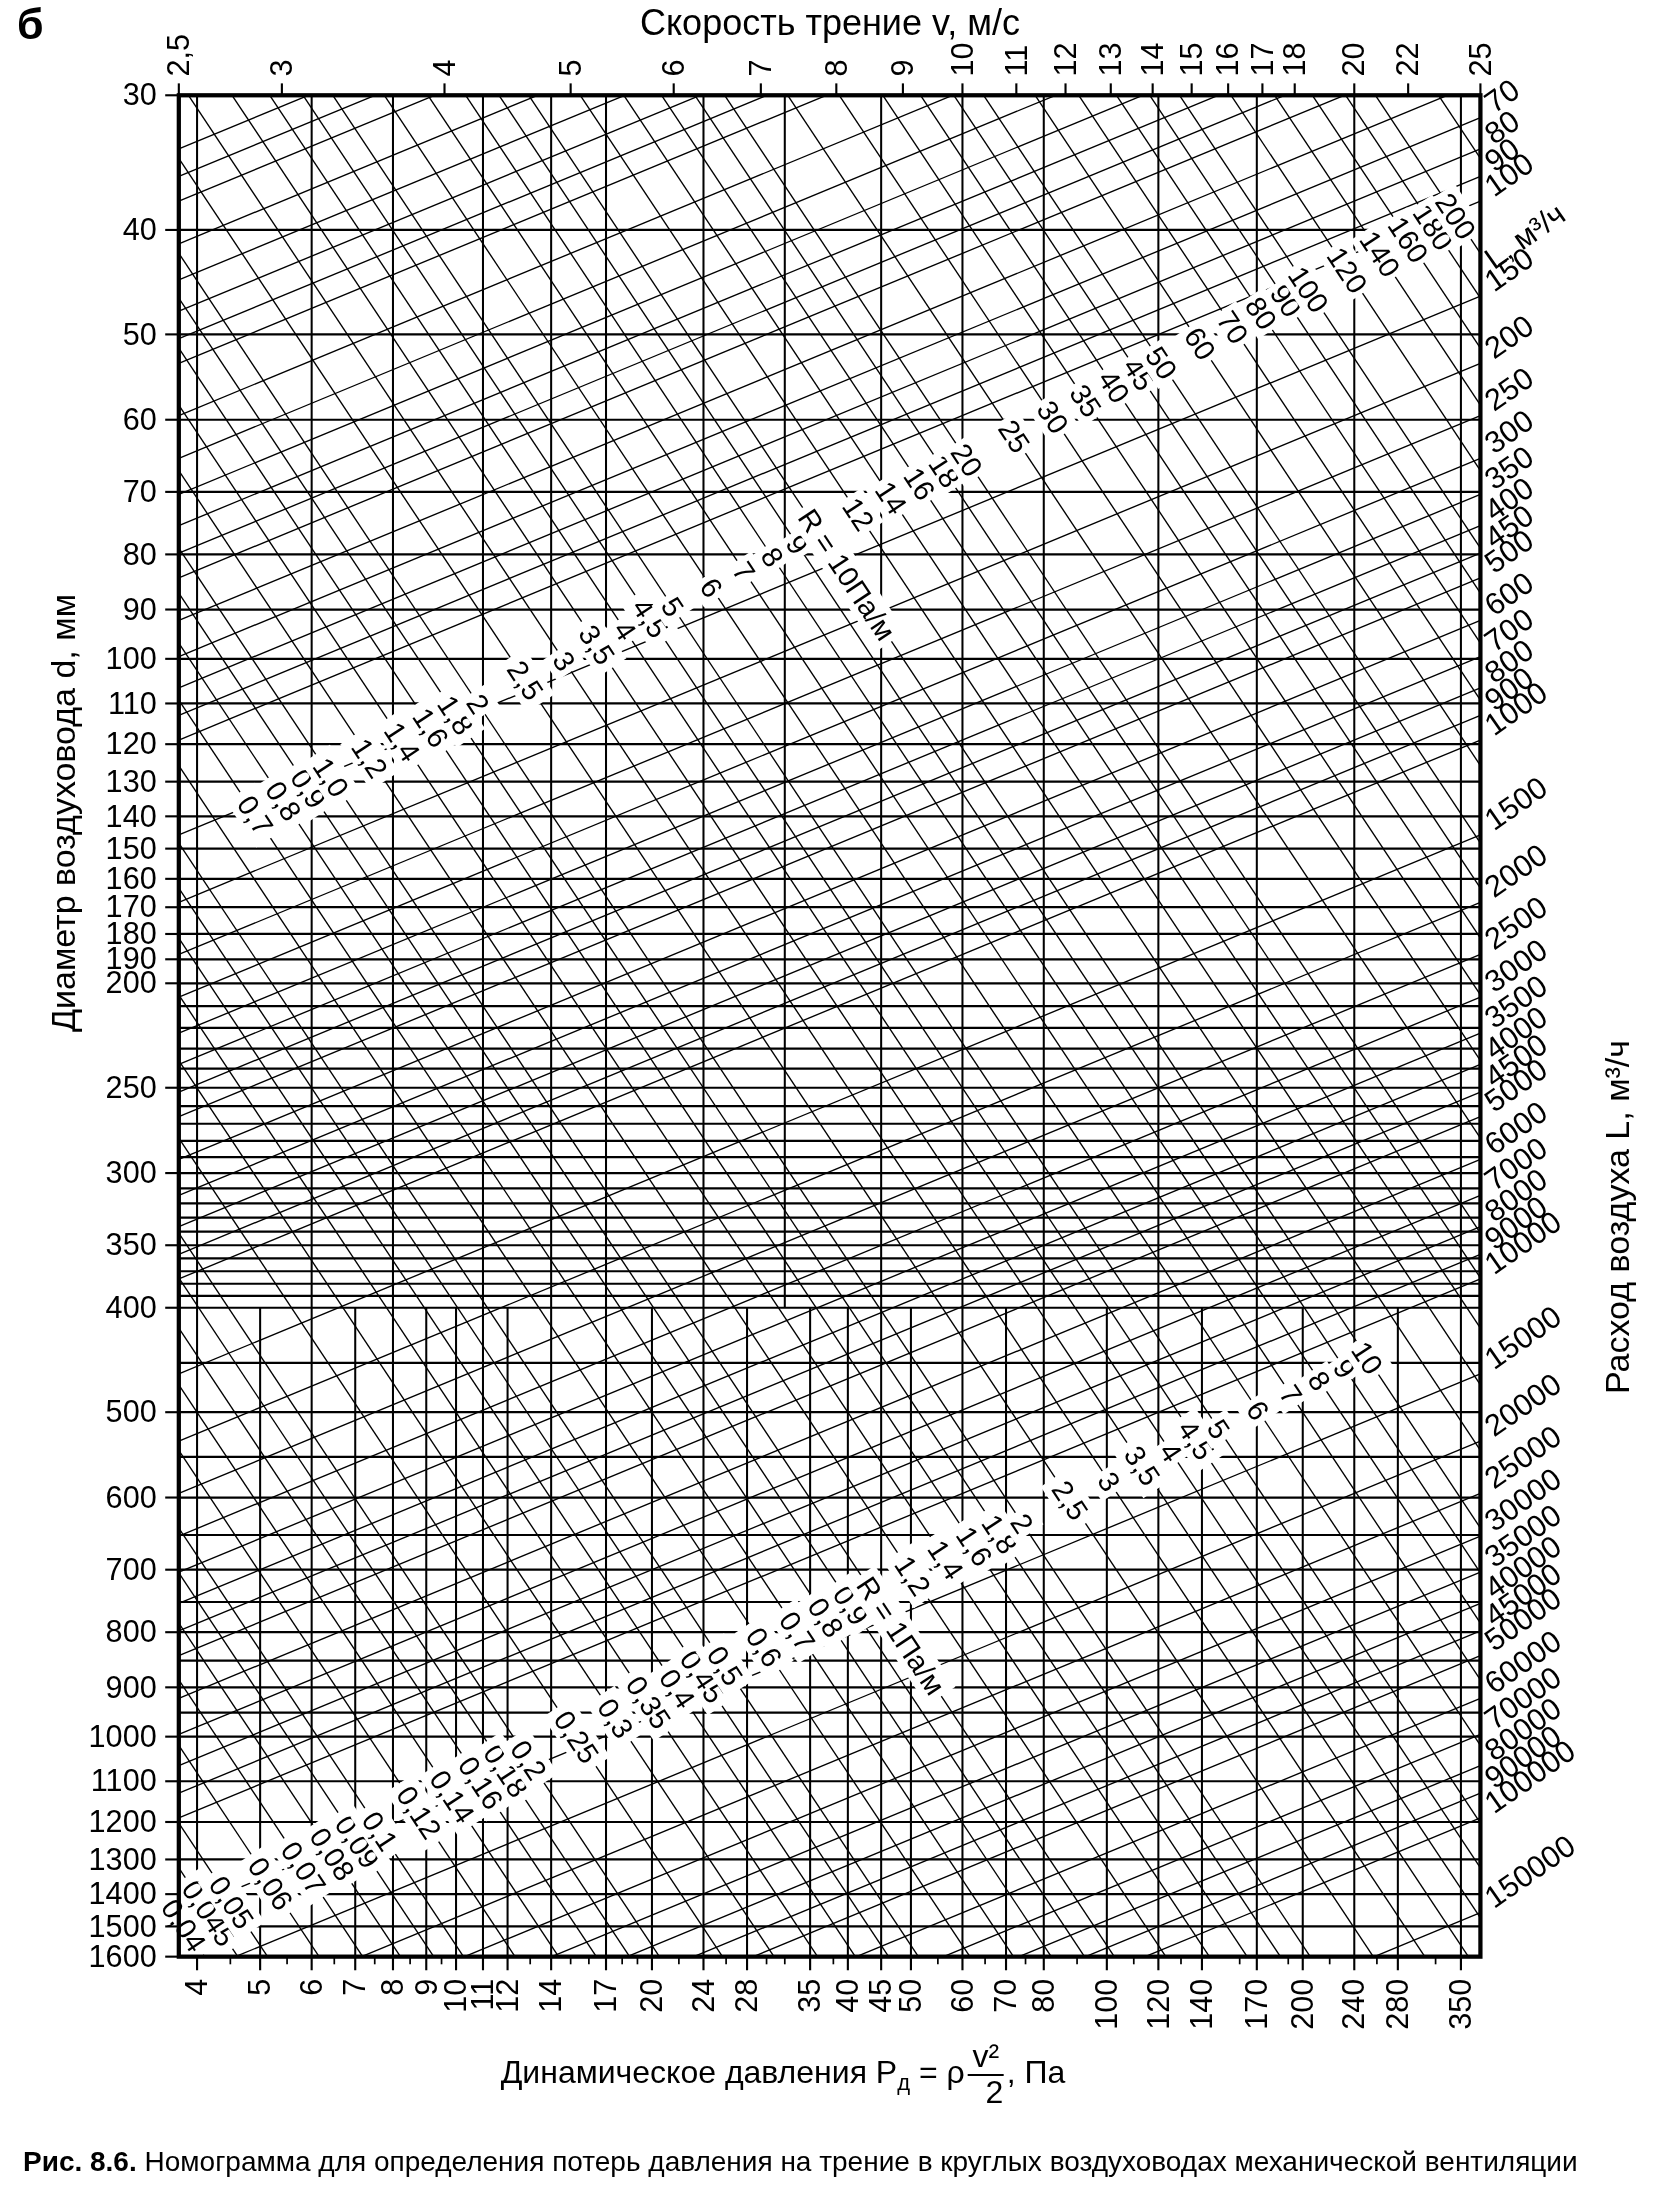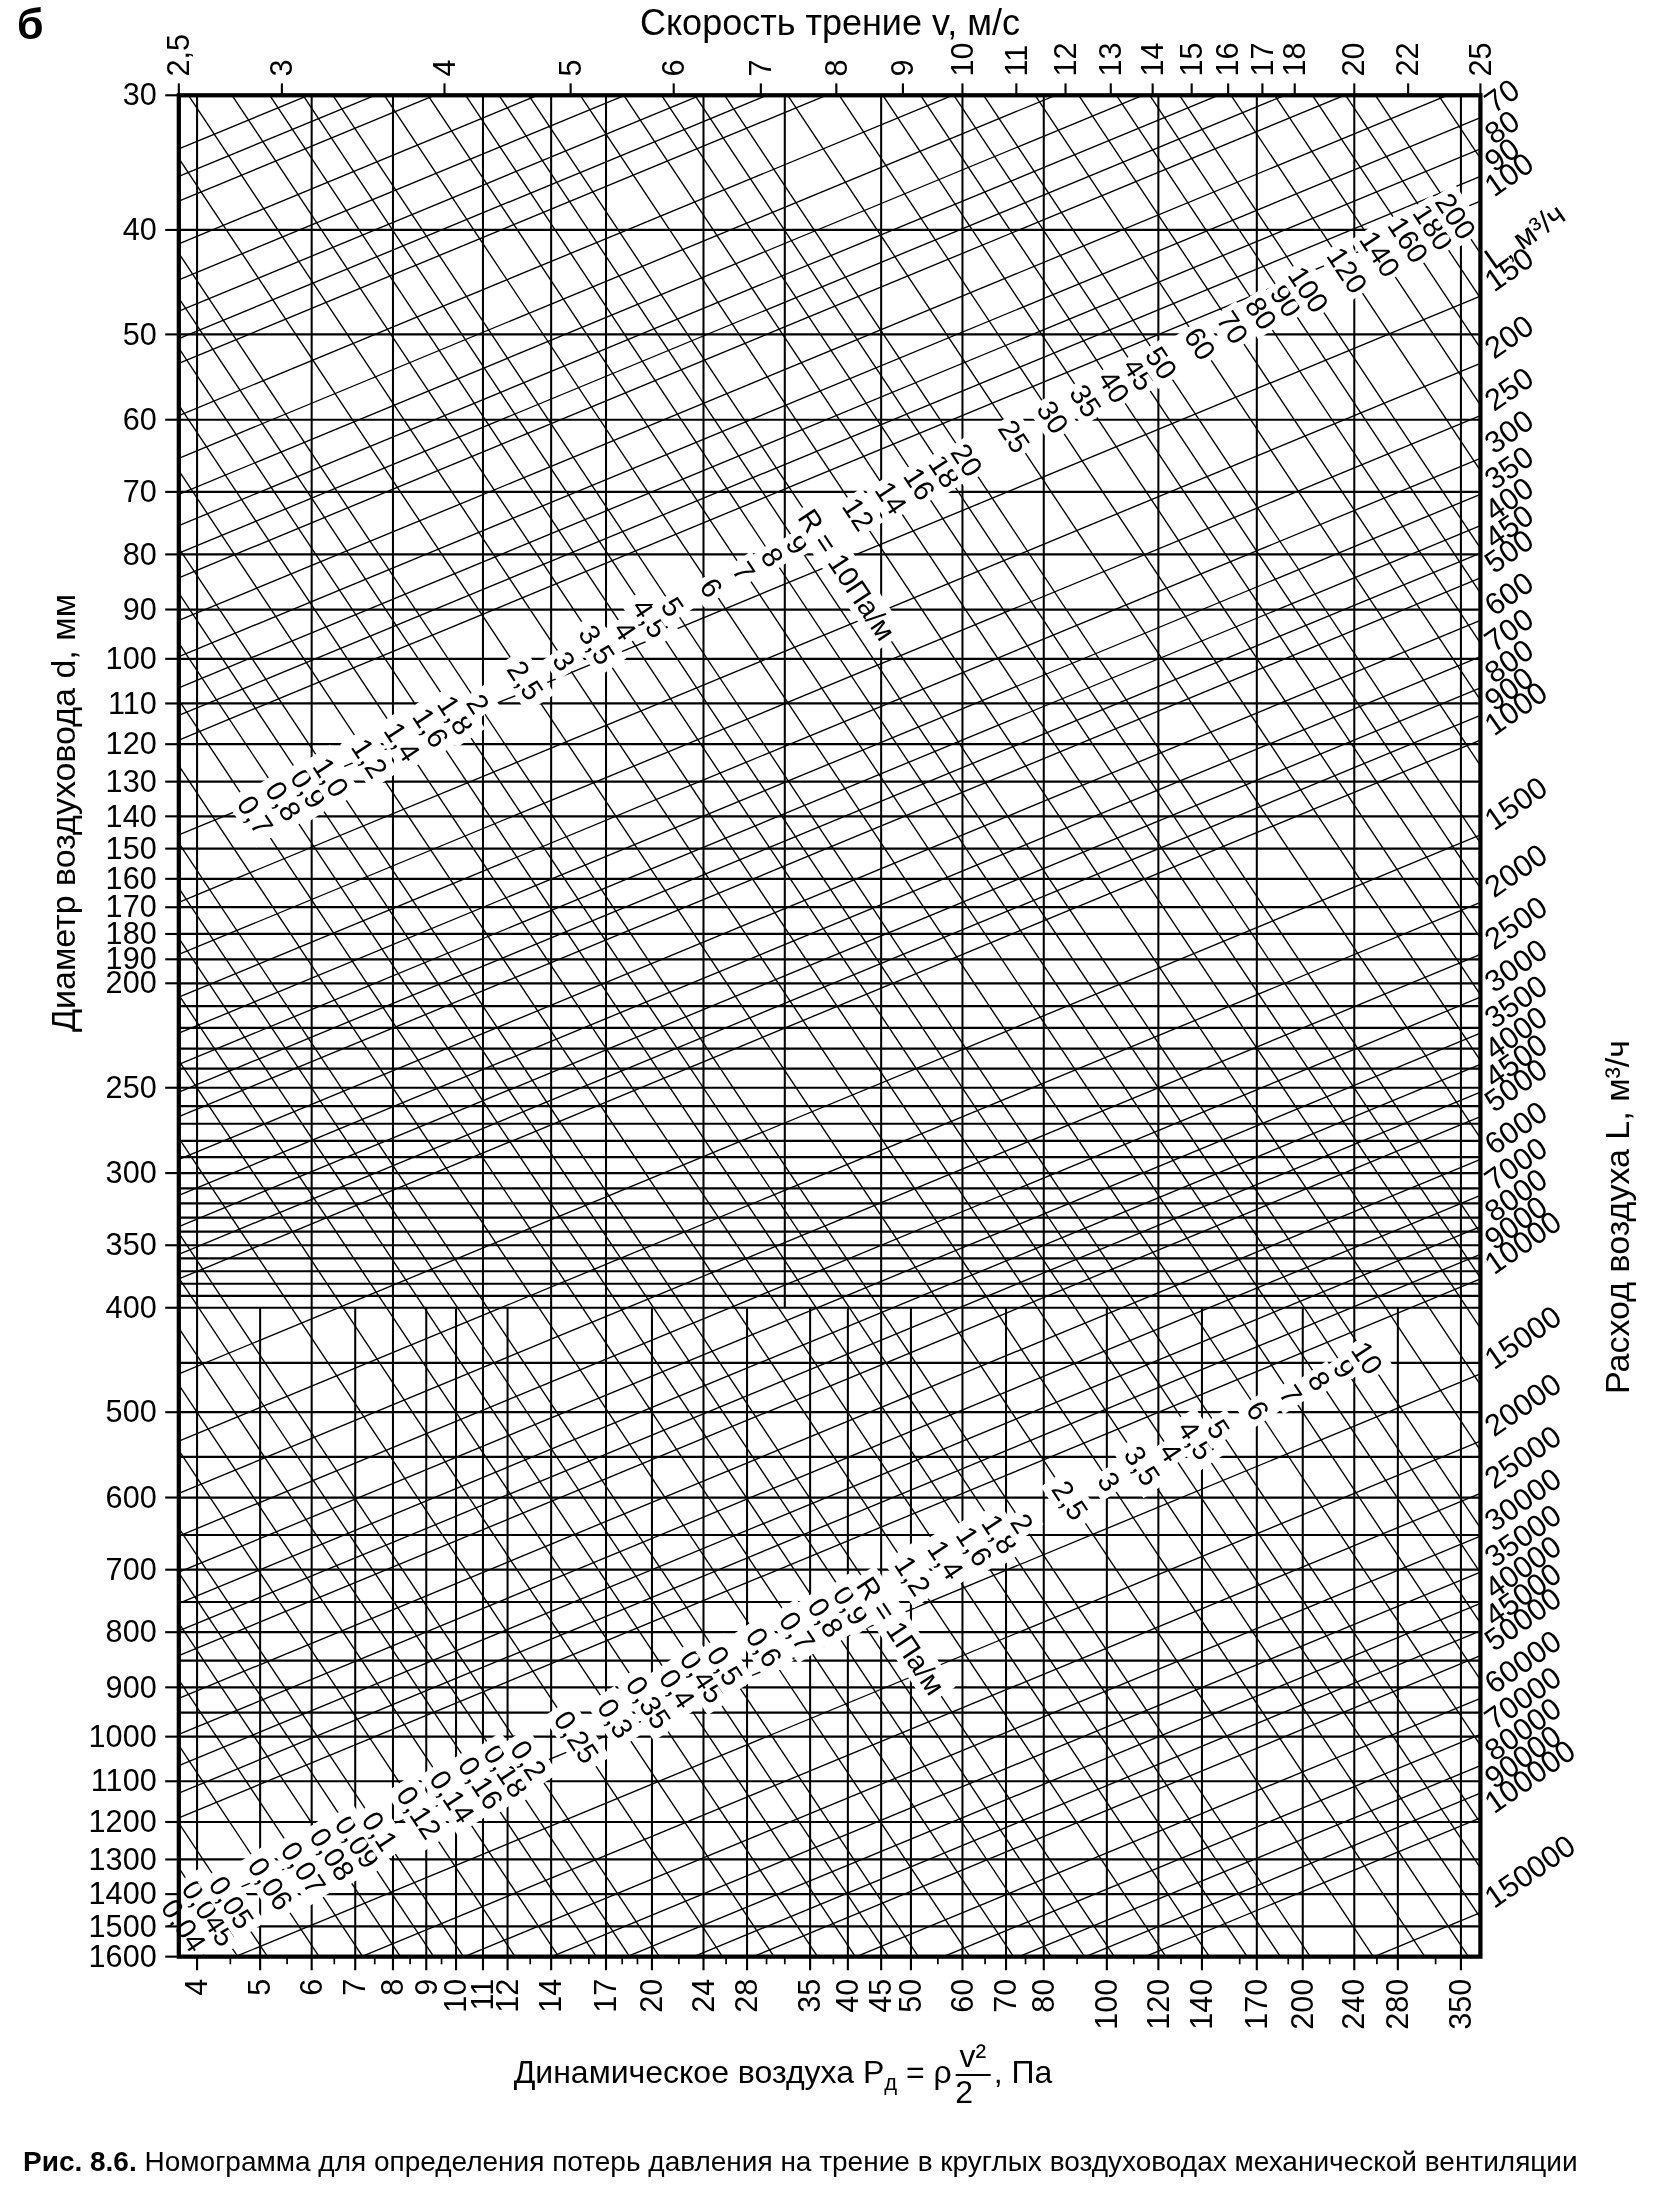--- a/index.html
+++ b/index.html
@@ -7,21 +7,21 @@
         font-family:"Liberation Sans",sans-serif;color:#000;overflow:hidden}
   svg{position:absolute;left:0;top:0}
   .abs{position:absolute;white-space:nowrap}
   .fig-label{left:17px;top:0px;font-size:43px;font-weight:bold}
   .top-title{left:830px;top:1.7px;font-size:36px;transform:translateX(-50%)}
   .vert-title{font-size:34px;transform:translate(-50%,-50%) rotate(-90deg)}
   .left-title{left:63px;top:813px}
   .right-title{left:1617px;top:1217px}
   .formula{left:783px;top:2040px;font-size:32px;transform:translateX(-50%)}
   .formula sub{font-size:22px}
-  .frac{display:inline-block;text-align:left;vertical-align:middle;line-height:1.05;margin:0 3.4px}
+  .frac{display:inline-block;text-align:right;vertical-align:middle;line-height:1.05;margin:0 3.4px}
   .frac .num{display:block;border-bottom:2.6px solid #000;padding:0 4.3px}
   .frac .den{display:block}
   .caption{left:23px;top:2146px;font-size:28px;width:1663px}
   .caption b{font-weight:bold}
 </style>
 </head>
 <body>
 
 <div class="page">
 
@@ -837,17 +837,17 @@
     </svg>
 
   <div class="abs fig-label">б</div>
 
   <div class="abs top-title">Скорость трение v, м/с</div>
 
   <div class="abs vert-title left-title">Диаметр воздуховода d, мм</div>
 
   <div class="abs vert-title right-title">Расход воздуха L, м³/ч</div>
 
-  <div class="abs formula"><span>Динамическое воздуха Р</span><sub>д</sub><span> = ρ</span><span class="frac"><span class="num">v²</span><span class="den">2</span></span><span>, Па</span></div>
+  <div class="abs formula"><span>Динамическое давления Р</span><sub>д</sub><span> = ρ</span><span class="frac"><span class="num">v²</span><span class="den">2</span></span><span>, Па</span></div>
 
   <div class="abs caption"><b>Рис. 8.6.</b><span> Номограмма для определения потерь давления на трение в круглых воздуховодах механической вентиляции</span></div>
 </div>
 
 
 </body></html>

